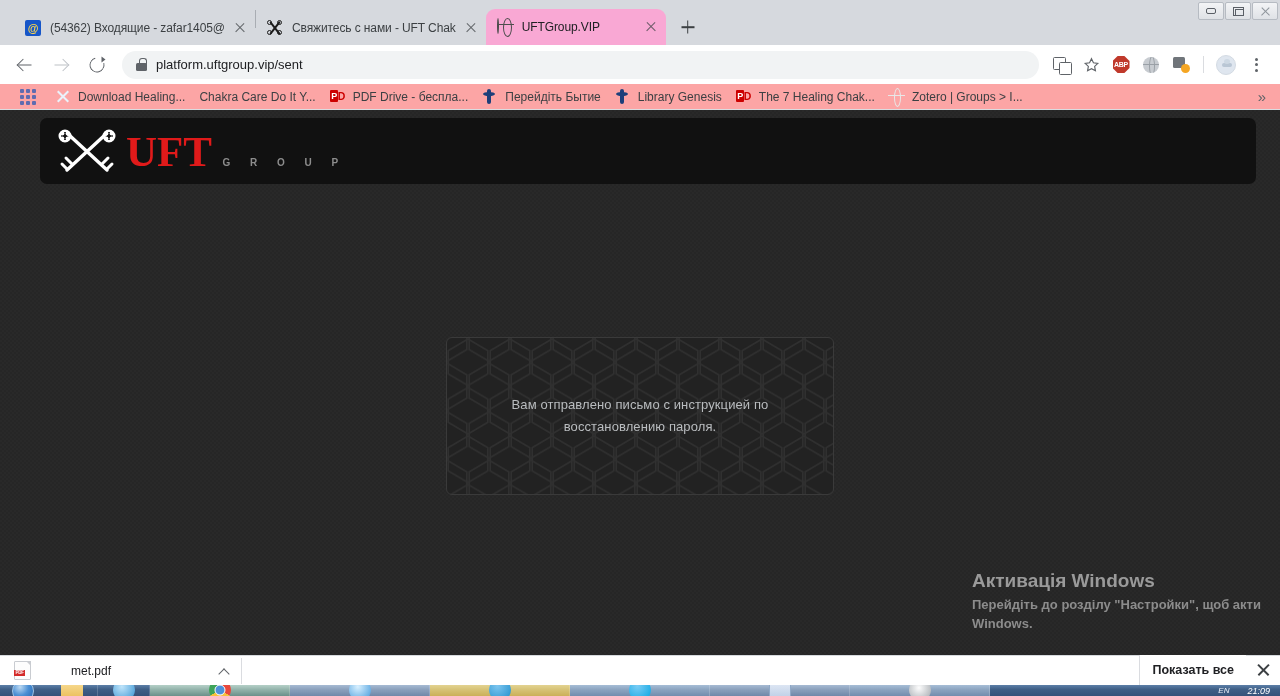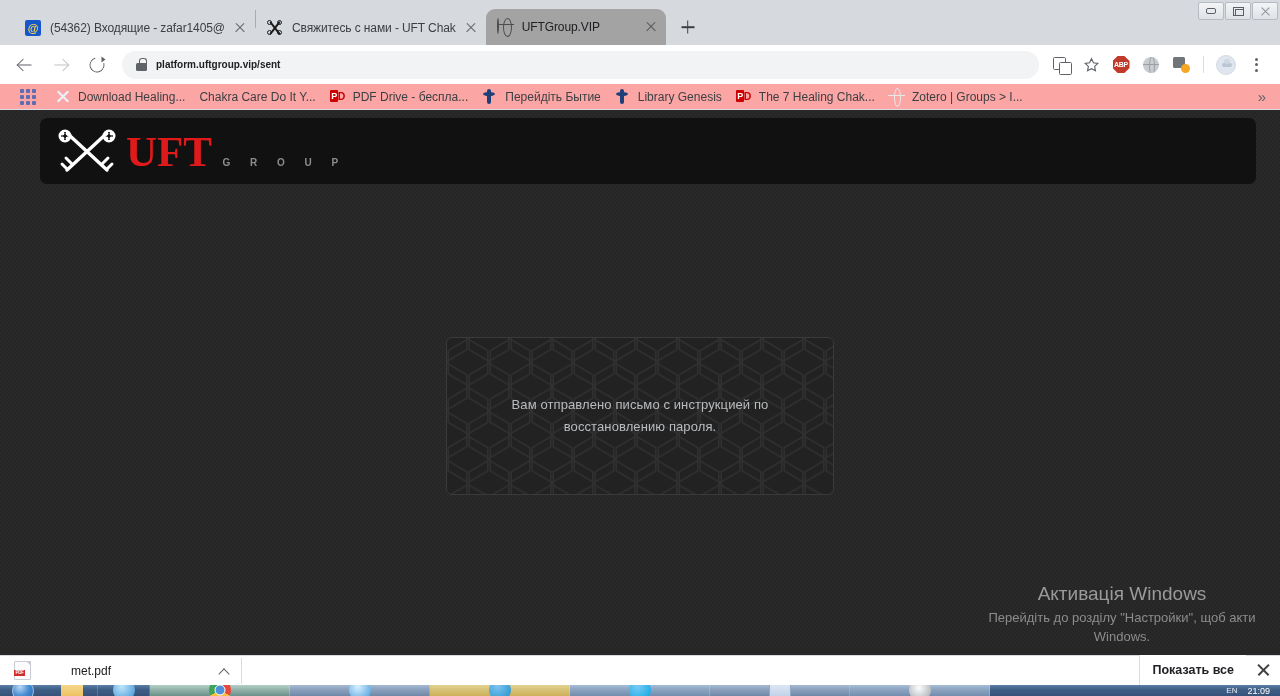--- a/index.html
+++ b/index.html
@@ -21,21 +21,21 @@
   .tabstrip-pad { width: 14px; height: 45px; background: #d6d9de; }
 
   .tab {
     height: 34px; display: flex; align-items: center;
     padding: 0 6px 0 11px; position: relative;
     font-size: 12.5px; color: #3c4043;
     max-width: 252px; min-width: 180px;
   }
   .tab.inactive { background: #d6d9de; }
   .tab.active {
-    background: #a3a3a3;
+    background: #f9a8d4;
     border-radius: 9px 9px 0 0;
     height: 36px;
     color: #202124;
   }
   .tab-favicon {
     width: 16px; height: 16px; flex: 0 0 16px;
     margin-right: 9px; position: relative;
   }
   .tab-title {
     flex: 1 1 auto; white-space: nowrap; overflow: hidden;
@@ -168,21 +168,21 @@
   }
   .lock { width: 11px; height: 13px; position: relative; flex: 0 0 11px; margin-right: 9px; }
   .lock::before {
     content: ''; position: absolute; left: 0; bottom: 0; width: 11px; height: 8px;
     background: #5f6368; border-radius: 1.5px;
   }
   .lock::after {
     content: ''; position: absolute; left: 2.5px; top: 0px; width: 6px; height: 7px;
     border: 1.6px solid #5f6368; border-bottom: none; border-radius: 3px 3px 0 0;
   }
-  .url { font-size: 10px; color: #202124; white-space: nowrap; font-weight: bold; }
+  .url { font-size: 13px; color: #202124; white-space: nowrap; }
 
   .tb-icons { display: flex; align-items: center; gap: 2px; margin-left: auto; }
   .tb-ico { width: 28px; height: 28px; position: relative; display:flex; align-items:center; justify-content:center; }
 
   .ico-translate { width: 17px; height: 16px; position: relative; }
   .ico-translate::before {
     content: ''; position: absolute; left: 0; top: 0; width: 11px; height: 11px;
     border: 1.5px solid #5f6368; border-radius: 1.5px; background: #fff;
   }
   .ico-translate::after {
@@ -353,22 +353,22 @@
   .card-title {
     font-size: 19.5px; color: #d2d4d6; letter-spacing: .6px;
     font-weight: normal; margin-bottom: 14px;
   }
   .card-text {
     font-size: 13px; color: #b9bcbf; line-height: 1.72; letter-spacing: .1px;
   }
 
   
   .watermark {
-    position: absolute; right: 8px; bottom: 8px; width: 300px;
-    text-align: center; pointer-events: none; z-index: 5;
+    position: absolute; right: 8px; bottom: 21px; width: 300px;
+    text-align: left; pointer-events: none; z-index: 5; font-weight: bold;
   }
   .wm-title { font-size: 19px; color: #9a9a9a; margin-bottom: 4px; }
   .wm-sub { font-size: 13px; color: #8c8c8c; line-height: 1.45; }
 
   
   .downloadbar {
     position: absolute; left: 0; top: 655px; width: 1280px; height: 30px;
     background: #ffffff; border-top: 1px solid #d7dade;
     display: flex; align-items: center; padding-left: 14px;
   }
@@ -435,21 +435,21 @@
     border-right: 1px solid rgba(255,255,255,.18);
     display: flex; align-items: center; justify-content: center;
   }
   .tb-ic { width: 22px; height: 22px; border-radius: 3px; position: absolute; top: -6px; }
   .tb-pin { width: 52px; }
   .tb-win { width: 140px; }
   .tb-active { background: linear-gradient(180deg, rgba(210,235,210,.75), rgba(150,195,150,.55)); }
   .tb-win2 { background: linear-gradient(180deg, rgba(215,225,240,.6), rgba(170,190,215,.5)); }
   .tb-win3 { background: linear-gradient(180deg, rgba(250,225,140,.85), rgba(240,200,80,.8)); }
   .tb-win4 { background: linear-gradient(180deg, rgba(215,230,245,.6), rgba(175,200,225,.5)); }
-  .tb-tray { margin-left: auto; display: flex; align-items: center; padding-right: 4px; gap: 10px; }
+  .tb-tray { margin-left: auto; display: flex; align-items: center; padding-right: 4px; gap: 18px; font-style: italic; }
   .tray-txt { font-size: 8px; color: #e8eef7; }
   .tray-clock { font-size: 9px; color: #ffffff; padding-right: 6px; }
 
   .ic-explorer { background: linear-gradient(180deg,#fbe2a0,#e8b950); }
   .ic-ie { background: radial-gradient(circle at 40% 35%, #bfe4fa, #2f8fd0); border-radius: 50%; }
   .ic-chrome {
     background: conic-gradient(#e8483c 0deg 120deg, #f7c13c 120deg 240deg, #3ea35a 240deg 360deg);
     border-radius: 50%;
   }
   .ic-chrome::after {

